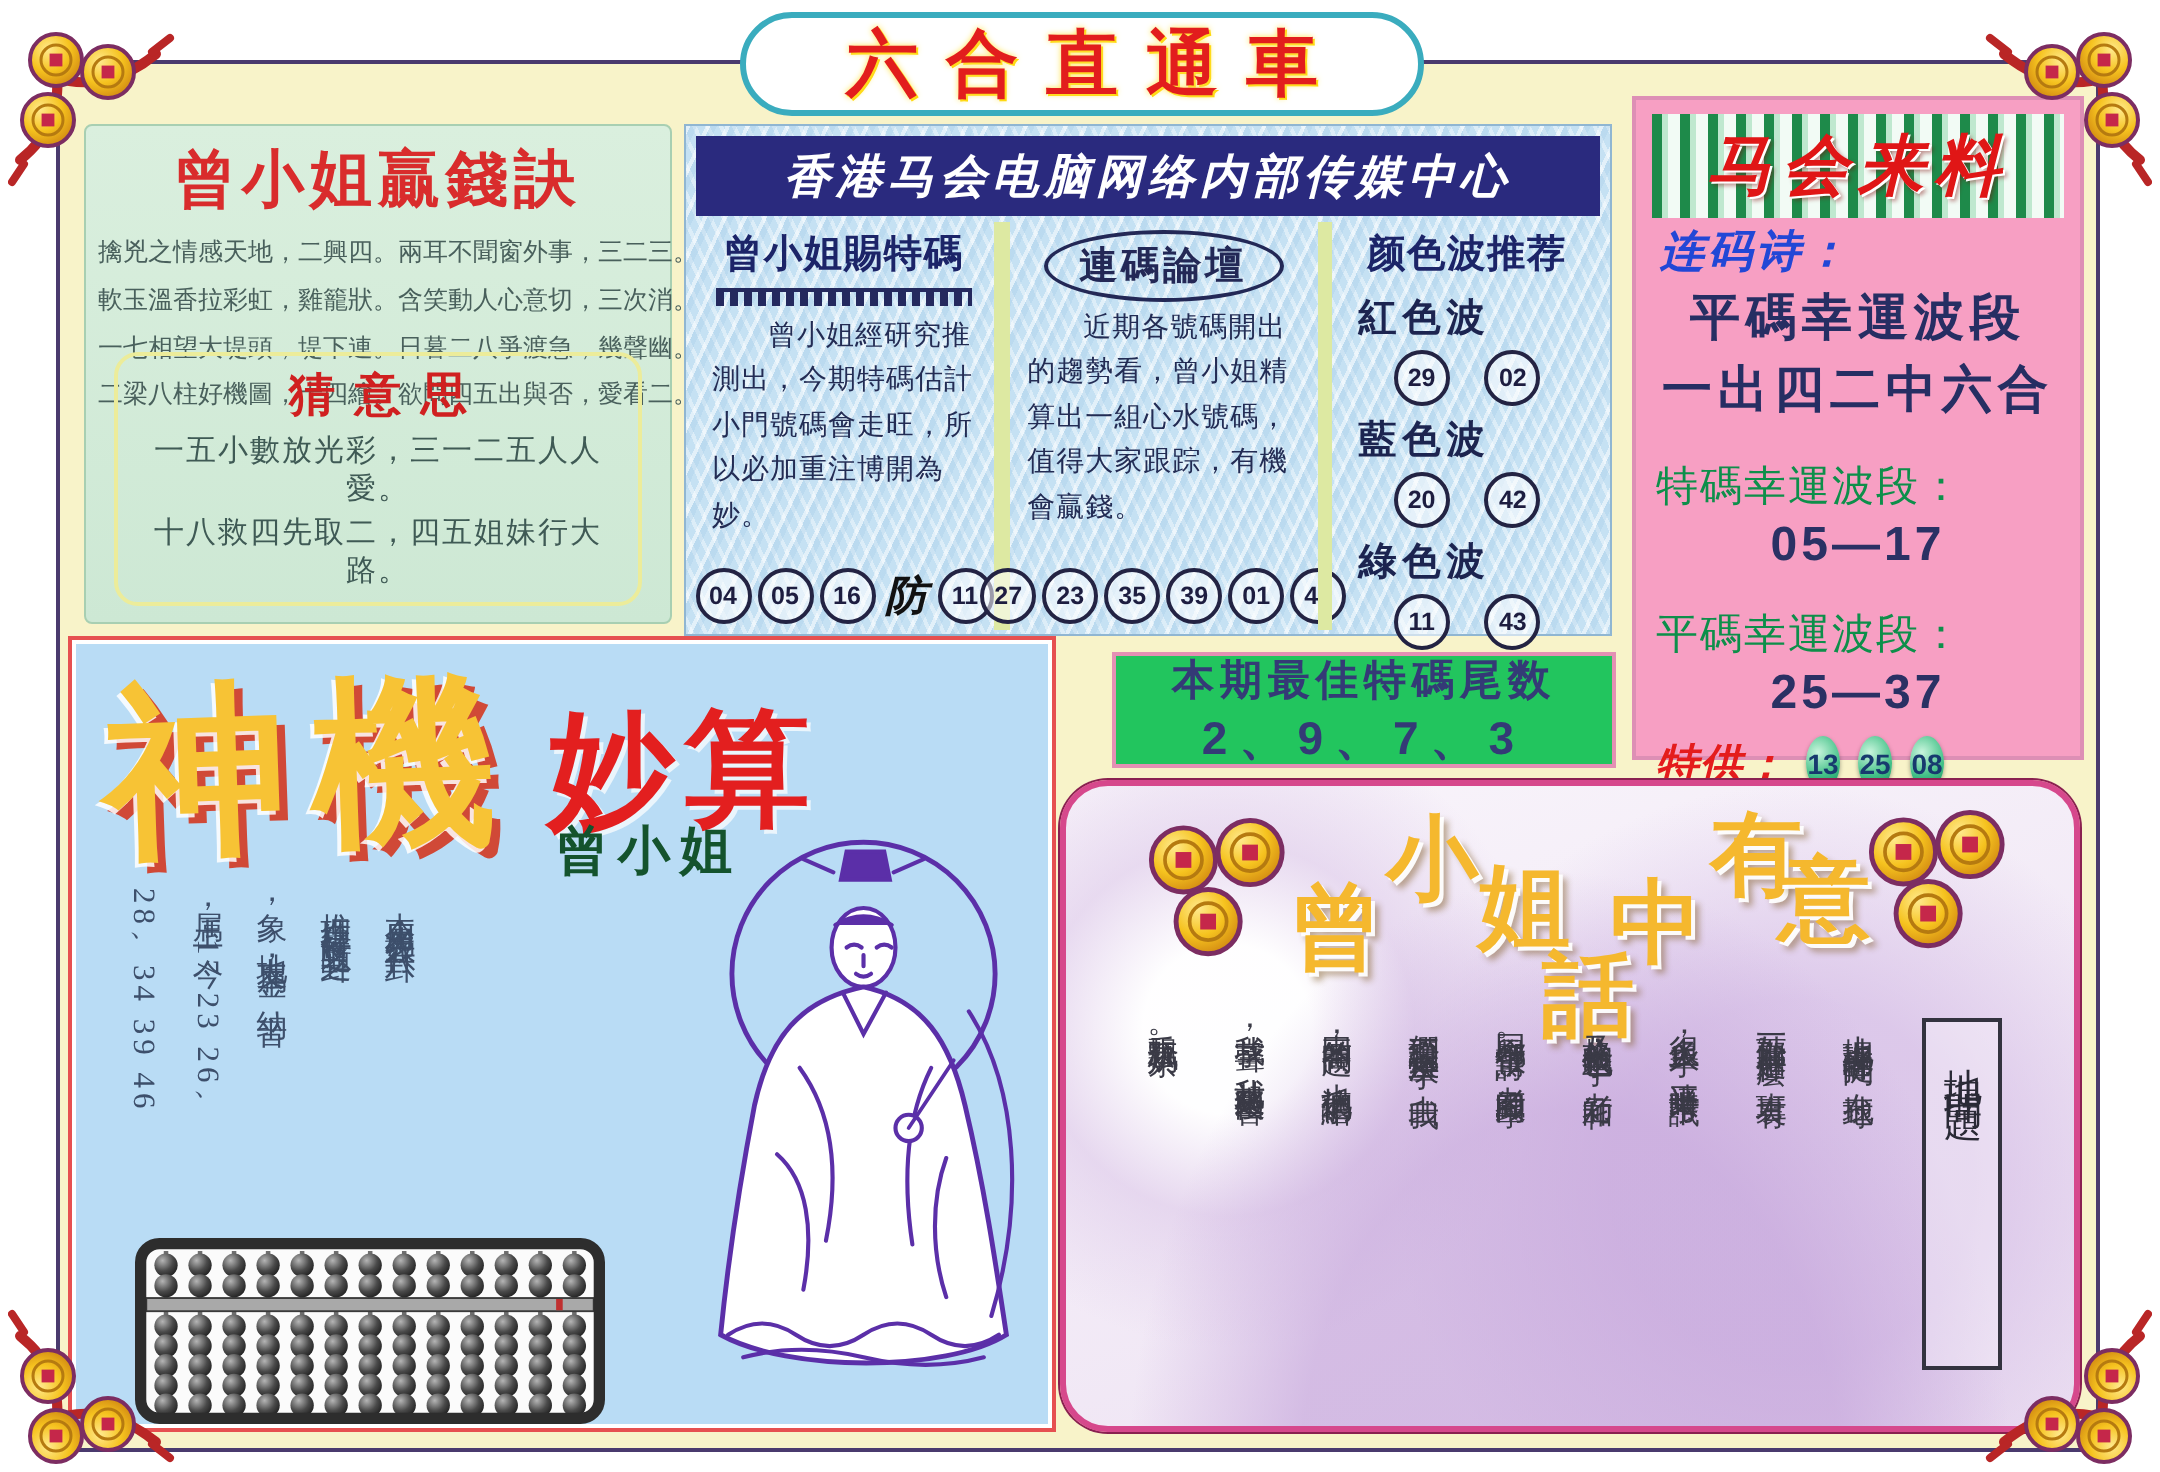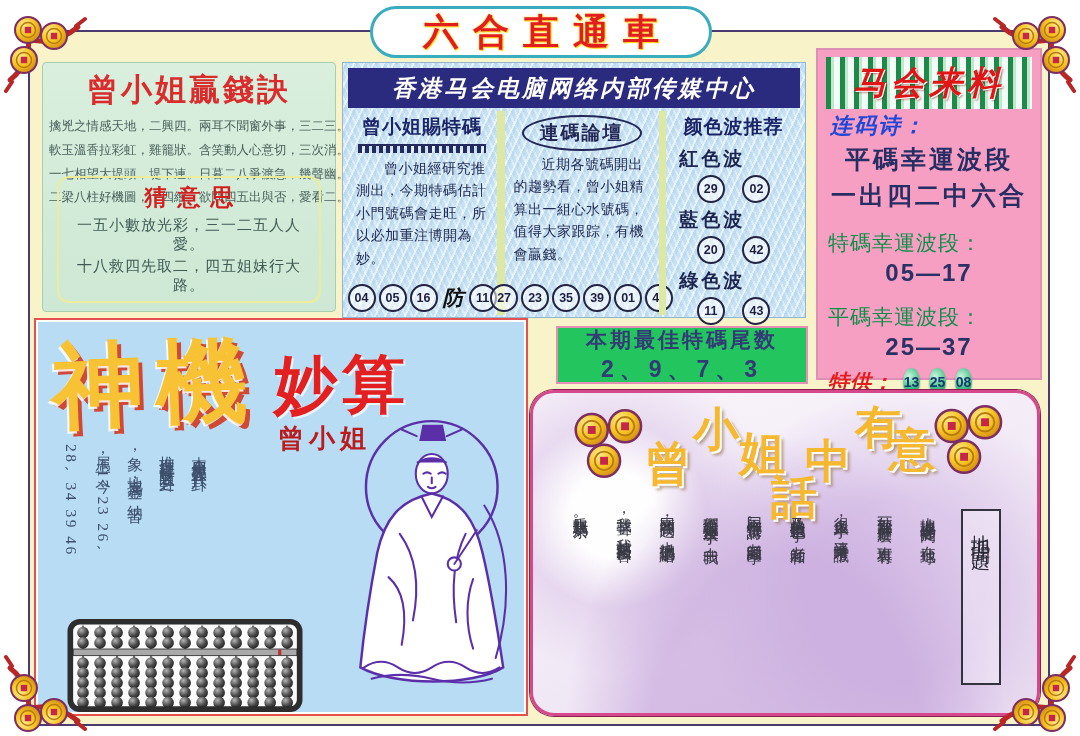--- a/index.html
+++ b/index.html
@@ -90,21 +90,21 @@
   .tail-strip .l1{font-size:21px;font-weight:700;color:#343a76;letter-spacing:3px;}
   .tail-strip .l2{font-size:23px;font-weight:700;color:#343a76;letter-spacing:6px;}
   
   .divine-panel{position:absolute;left:34px;top:318px;width:494px;height:398px;box-sizing:border-box;
                 background:#b9dcf5;border:2px solid #e65050;box-shadow:inset 0 0 0 2px #fff;}
   .gold-title{position:absolute;left:16px;top:2px;font-family:"Liberation Serif",serif;font-size:92px;
               font-weight:900;letter-spacing:12px;color:#f7c335;transform:rotate(-2deg);
               text-shadow:-2px 2px 0 rgba(255,255,255,.85),4px 5px 0 rgba(211,57,34,.9);}
   .red-title{position:absolute;left:238px;top:22px;font-size:63px;font-weight:900;color:#e31f1f;
              letter-spacing:5px;text-shadow:2px 2px 0 rgba(255,255,255,.7);}
-  .divine-sub{position:absolute;left:242px;top:101px;font-size:26px;font-weight:700;color:#b91c1c;letter-spacing:5px;}
+  .divine-sub{position:absolute;left:242px;top:88px;font-size:26px;font-weight:700;color:#14532d;letter-spacing:5px;}
   .divine-vtext{position:absolute;left:24px;top:124px;height:174px;display:flex;
                 flex-direction:row-reverse;gap:11px;}
   .dvcol{writing-mode:vertical-rl;font-family:"Liberation Serif",serif;font-size:15.5px;color:#3d4f6b;
          letter-spacing:2.5px;}
   .deity{position:absolute;right:4px;top:62px;width:188px;height:332px;}
   .abacus-title{position:absolute;left:48px;top:272px;font-size:23px;font-weight:900;color:#111;letter-spacing:3px;}
   .abacus{position:absolute;left:24px;top:298px;width:250px;height:94px;}
   
   .story-panel{position:absolute;left:530px;top:390px;width:510px;height:326px;box-sizing:border-box;
                border:3px solid #d6488c;border-radius:24px;overflow:hidden;

